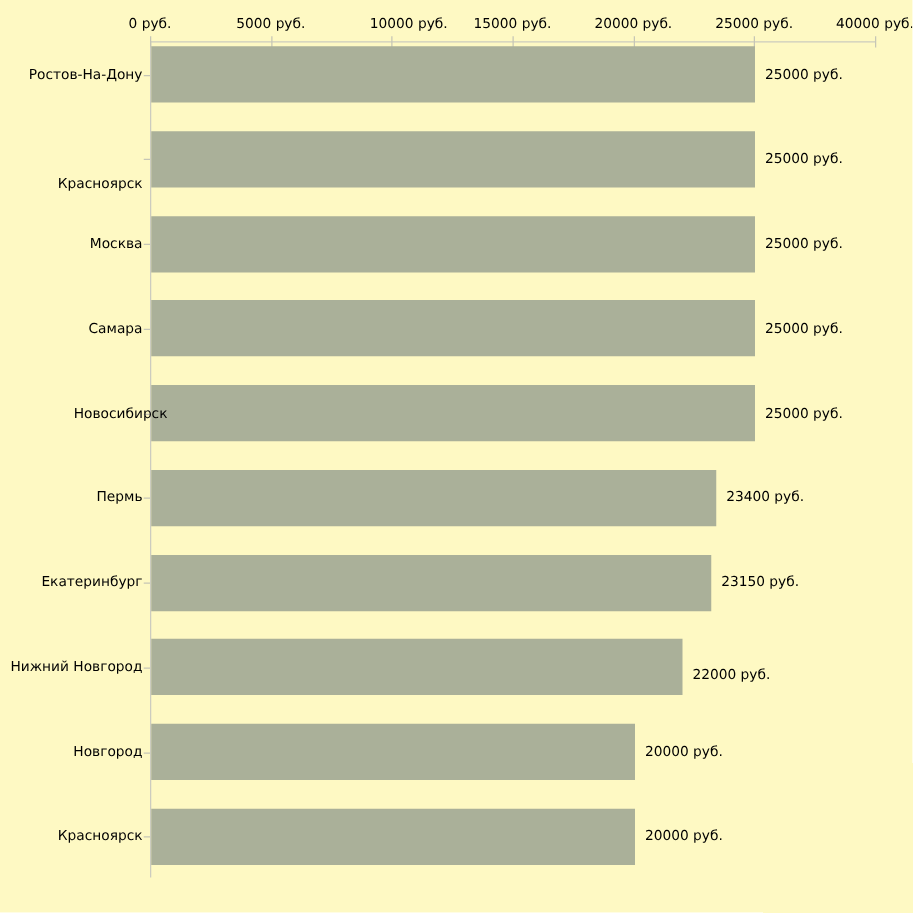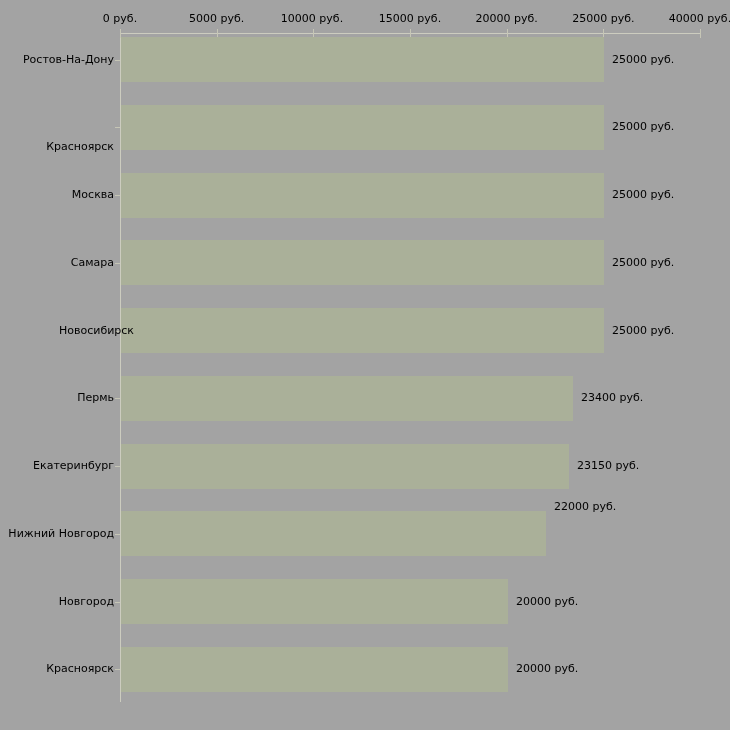--- a/index.html
+++ b/index.html
@@ -5,21 +5,21 @@
   html, body {
     margin: 0;
     padding: 0;
     background: #ffffff;
     font-family: "DejaVu Sans", "Liberation Sans", sans-serif;
   }
   #chart {
     position: relative;
     width: 730px;
     height: 730px;
-    background: #a3a3a3;
+    background: #fef9c3;
     overflow: hidden;
   }
   .xtick-label {
     position: absolute;
     transform: translateX(-50%);
     font-size: 11px;
     color: #000000;
     white-space: nowrap;
   }
   .axis-h, .axis-v, .xtick, .cat-tick {
@@ -50,21 +50,21 @@
 <body>
 
 <div id="chart">
     <div class="axis-h" style="left: 120px; top: 33px; width: 580px; height: 1px; background: rgb(204, 204, 191);"></div>
     <div class="axis-v" style="left: 120px; top: 33px; width: 1px; height: 669px; background: rgb(204, 204, 191);"></div>
     <div class="xtick" style="left: 120px; top: 29px; width: 1px; height: 9px; background: rgb(198, 198, 182);"></div>
     <div class="xtick-label" style="left: 120px; top: 12px; color: rgb(0, 0, 0);">0 руб.</div>
     <div class="xtick" style="left: 217px; top: 29px; width: 1px; height: 9px; background: rgb(198, 198, 182);"></div>
     <div class="xtick-label" style="left: 216.667px; top: 12px; color: rgb(0, 0, 0);">5000 руб.</div>
     <div class="xtick" style="left: 313px; top: 29px; width: 1px; height: 9px; background: rgb(198, 198, 182);"></div>
-    <div class="xtick-label" style="left: 312px; top: 12px; color: rgb(0, 0, 0);">10000 руб.</div>
+    <div class="xtick-label" style="left: 327px; top: 12px; color: rgb(0, 0, 0);">10000 руб.</div>
     <div class="xtick" style="left: 410px; top: 29px; width: 1px; height: 9px; background: rgb(198, 198, 182);"></div>
     <div class="xtick-label" style="left: 410px; top: 12px; color: rgb(0, 0, 0);">15000 руб.</div>
     <div class="xtick" style="left: 507px; top: 29px; width: 1px; height: 9px; background: rgb(198, 198, 182);"></div>
     <div class="xtick-label" style="left: 506.667px; top: 12px; color: rgb(0, 0, 0);">20000 руб.</div>
     <div class="xtick" style="left: 603px; top: 29px; width: 1px; height: 9px; background: rgb(198, 198, 182);"></div>
     <div class="xtick-label" style="left: 603.333px; top: 12px; color: rgb(0, 0, 0);">25000 руб.</div>
     <div class="xtick" style="left: 700px; top: 29px; width: 1px; height: 9px; background: rgb(198, 198, 182);"></div>
     <div class="xtick-label" style="left: 700px; top: 12px; color: rgb(0, 0, 0);">40000 руб.</div>
     <div class="bar" style="left: 121px; top: 37px; width: 483px; height: 45px; background: rgb(170, 176, 153);"></div>
     <div class="cat-tick" style="left: 115px; top: 60px; width: 5px; height: 1px; background: rgb(198, 198, 182);"></div>
@@ -90,21 +90,21 @@
     <div class="cat-tick" style="left: 115px; top: 398px; width: 5px; height: 1px; background: rgb(198, 198, 182);"></div>
     <div class="cat-label" style="top: 391.25px; color: rgb(0, 0, 0);">Пермь</div>
     <div class="val-label" style="left: 581px; top: 391.25px; color: rgb(0, 0, 0);">23400 руб.</div>
     <div class="bar" style="left: 121px; top: 443.5px; width: 448px; height: 45px; background: rgb(170, 176, 153);"></div>
     <div class="cat-tick" style="left: 115px; top: 466px; width: 5px; height: 1px; background: rgb(198, 198, 182);"></div>
     <div class="cat-label" style="top: 459px; color: rgb(0, 0, 0); text-align: right;">Екатеринбург</div>
     <div class="val-label" style="left: 577px; top: 459px; color: rgb(0, 0, 0);">23150 руб.</div>
     <div class="bar" style="left: 121px; top: 511.25px; width: 425px; height: 45px; background: rgb(170, 176, 153);"></div>
     <div class="cat-tick" style="left: 115px; top: 534px; width: 5px; height: 1px; background: rgb(198, 198, 182);"></div>
     <div class="cat-label" style="top: 526.75px; color: rgb(0, 0, 0);">Нижний Новгород</div>
-    <div class="val-label" style="left: 554px; top: 500px; color: rgb(0, 0, 0);">22000 руб.</div>
+    <div class="val-label" style="left: 554px; top: 533px; color: rgb(0, 0, 0);">22000 руб.</div>
     <div class="bar" style="left: 121px; top: 579px; width: 387px; height: 45px; background: rgb(170, 176, 153);"></div>
     <div class="cat-tick" style="left: 115px; top: 602px; width: 5px; height: 1px; background: rgb(198, 198, 182);"></div>
     <div class="cat-label" style="top: 594.5px; color: rgb(0, 0, 0);">Новгород</div>
     <div class="val-label" style="left: 516px; top: 594.5px; color: rgb(0, 0, 0);">20000 руб.</div>
     <div class="bar" style="left: 121px; top: 646.75px; width: 387px; height: 45px; background: rgb(170, 176, 153);"></div>
     <div class="cat-tick" style="left: 115px; top: 669px; width: 5px; height: 1px; background: rgb(198, 198, 182);"></div>
     <div class="cat-label" style="top: 662.25px; color: rgb(0, 0, 0);">Красноярск</div>
     <div class="val-label" style="left: 516px; top: 662.25px; color: rgb(0, 0, 0);">20000 руб.</div>
   </div>
 

